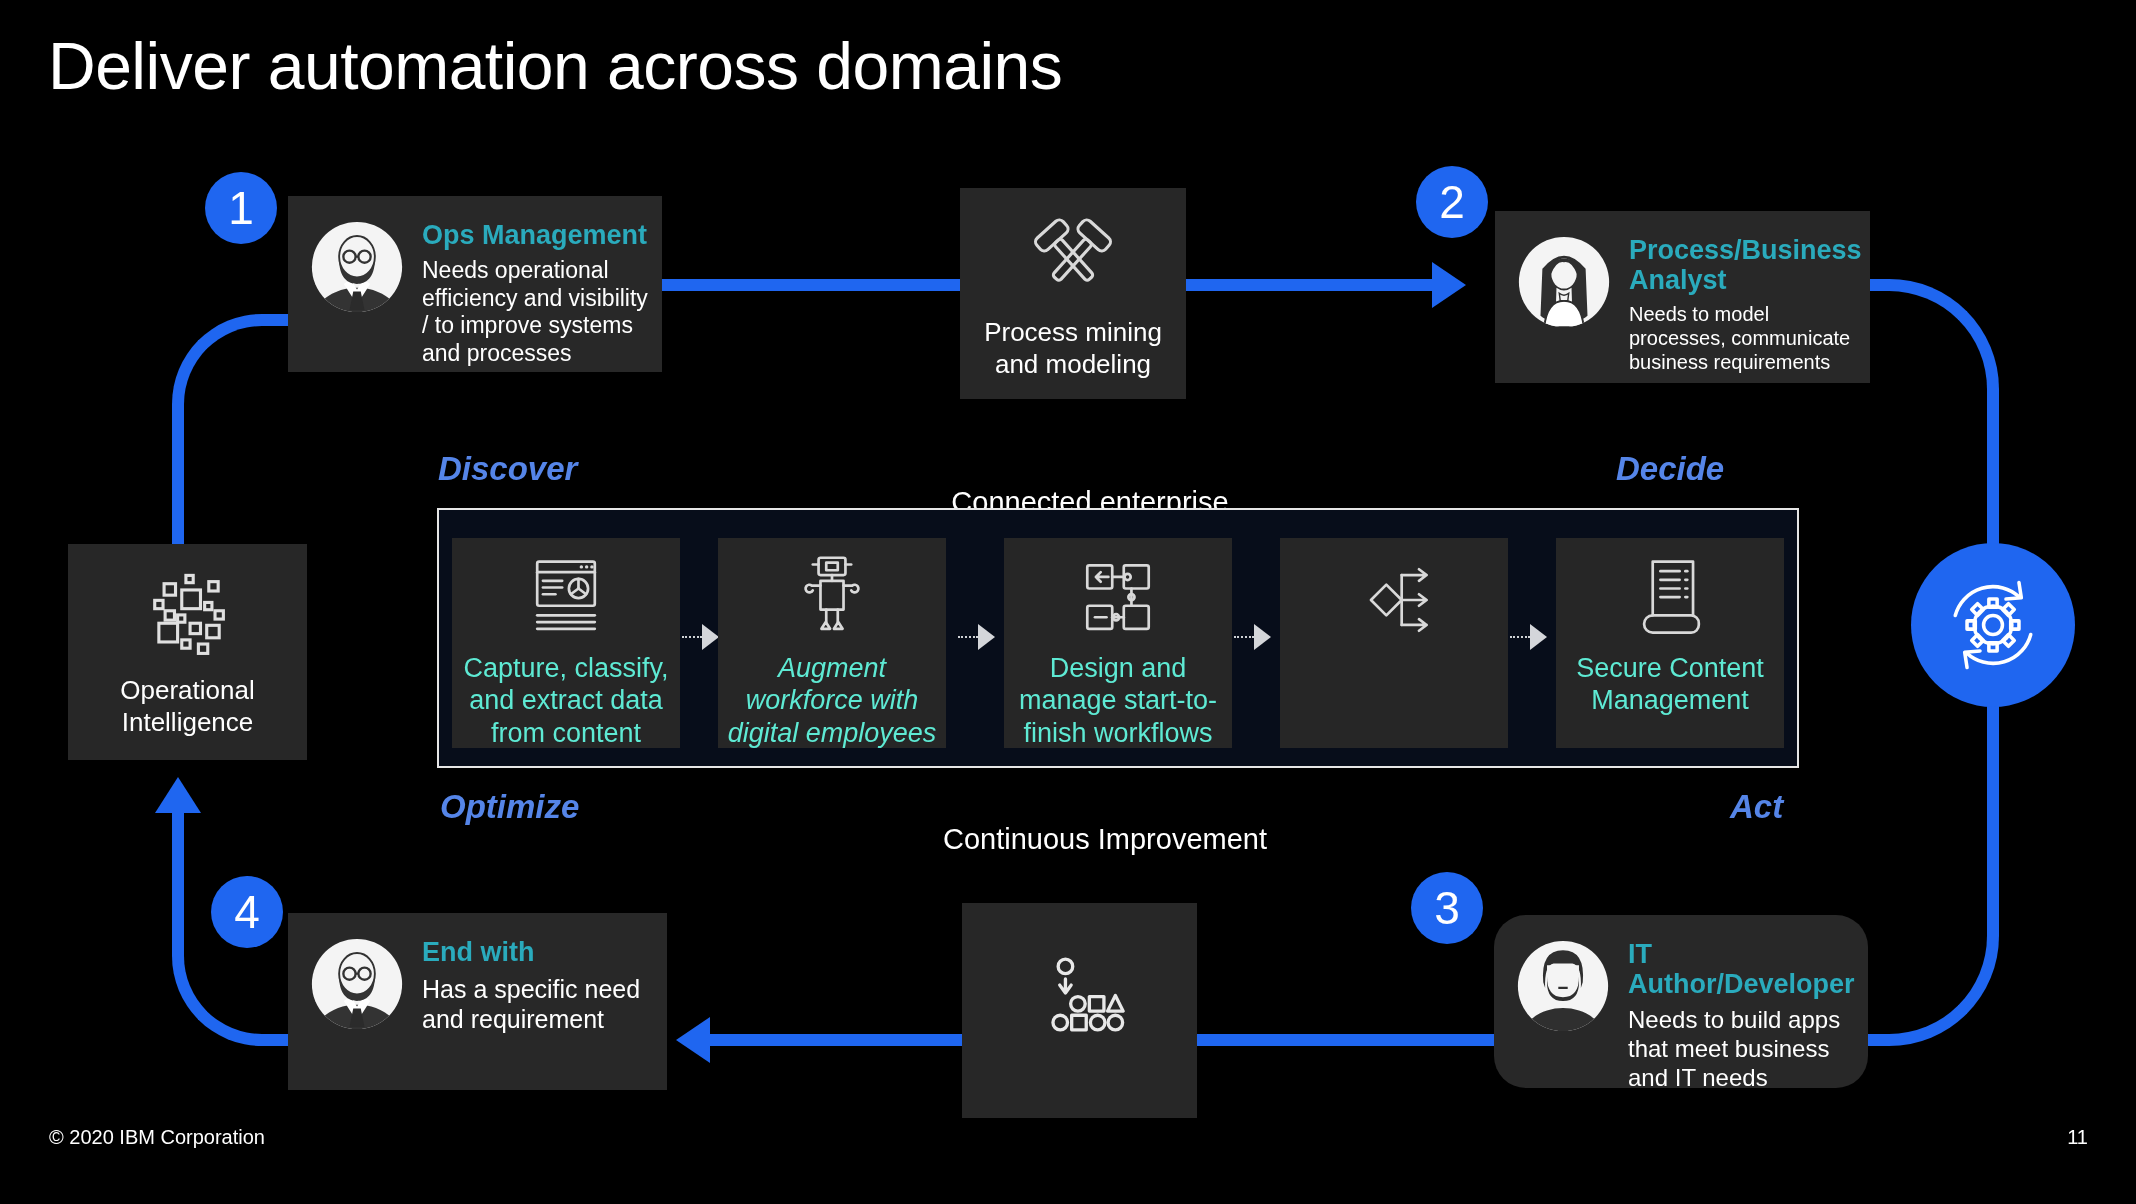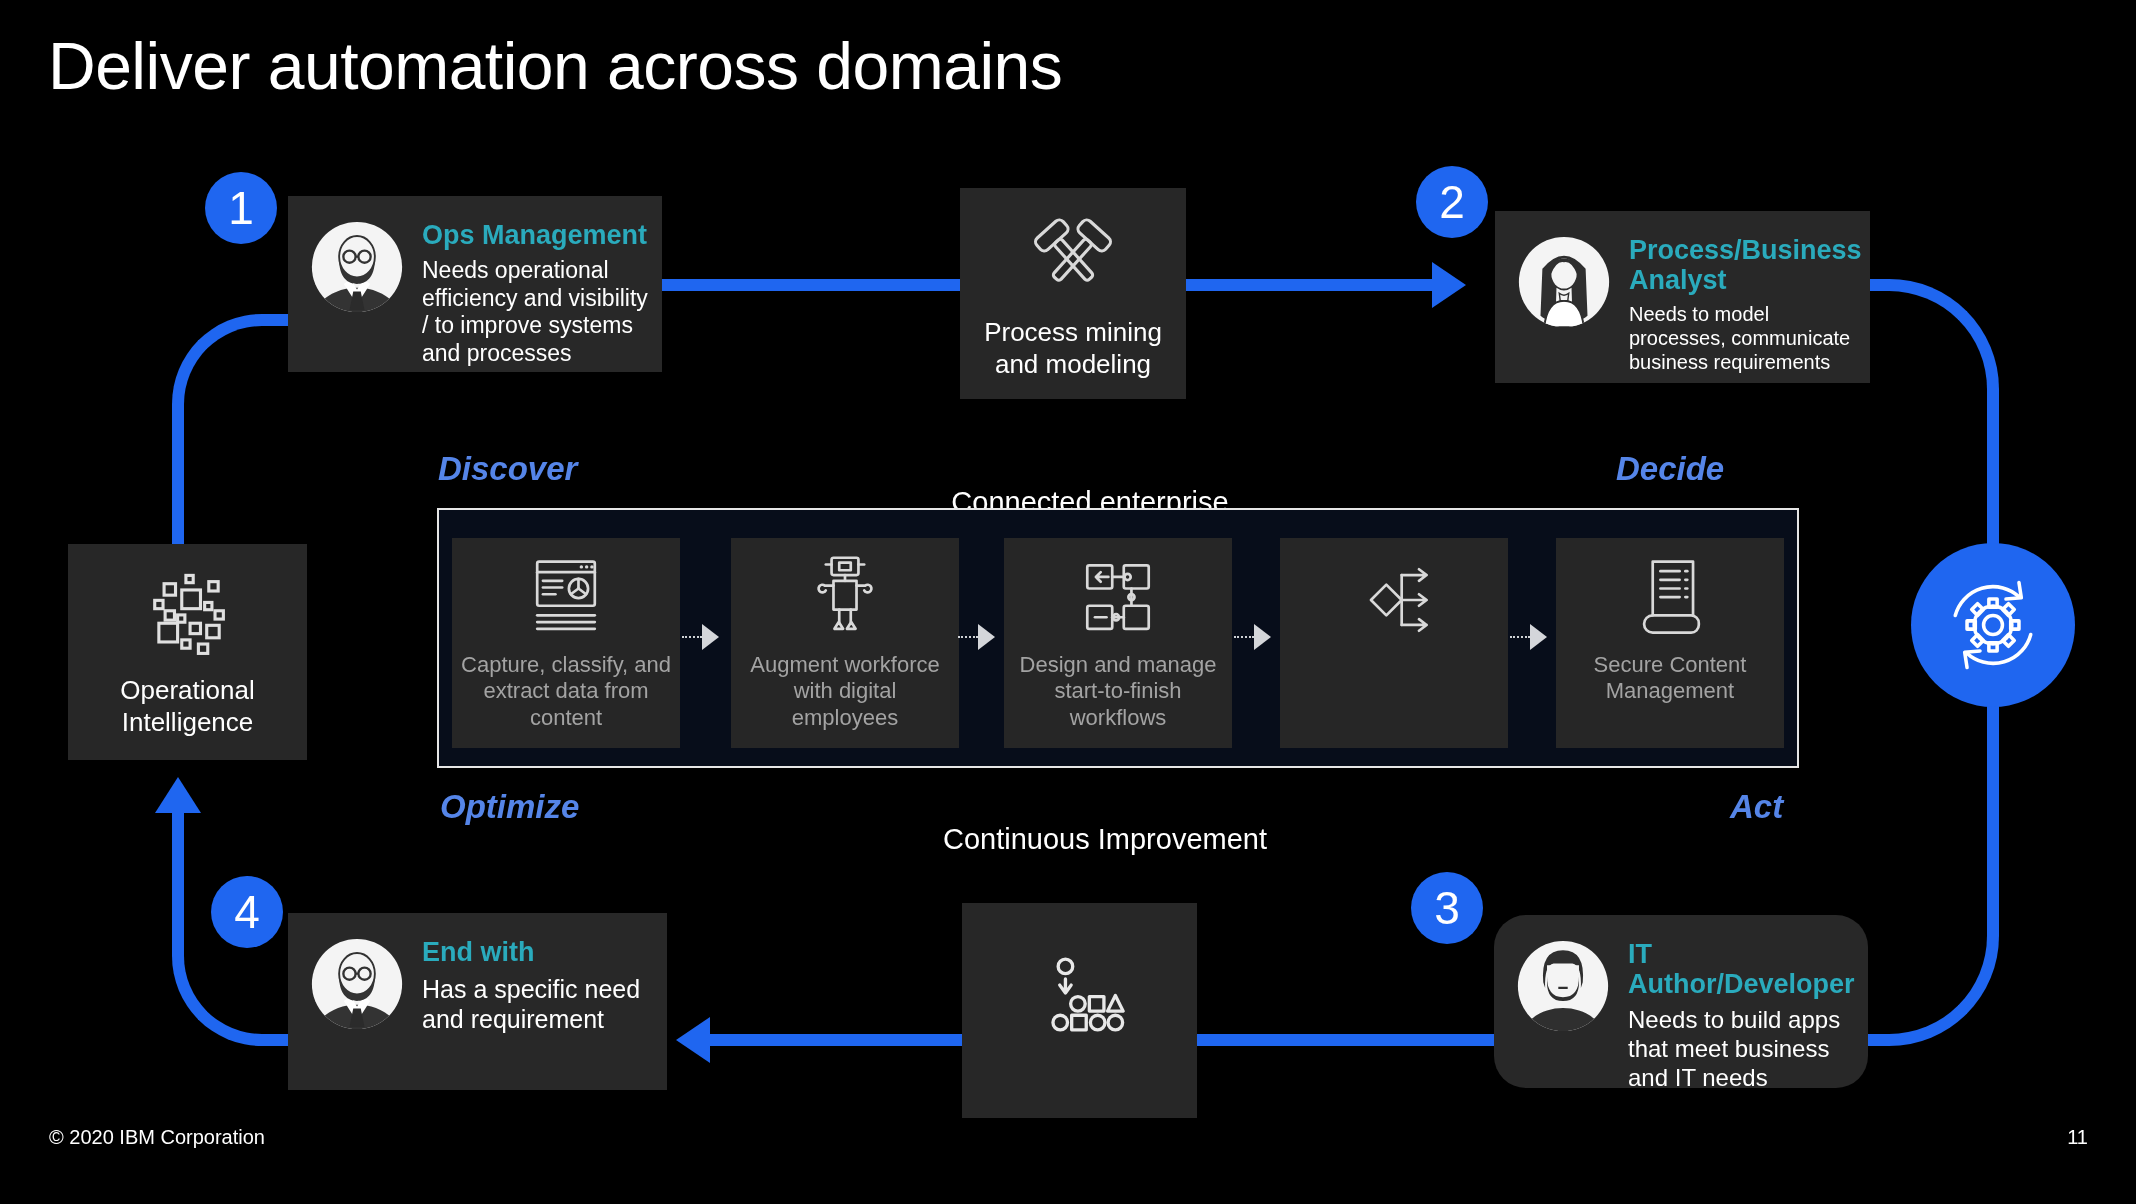--- a/index.html
+++ b/index.html
@@ -63,24 +63,24 @@
   #label-optimize{left:440px;top:788px;}
   #label-act{left:1730px;top:788px;}
   .phase-center{position:absolute;z-index:2;font-size:29px;font-weight:400;color:#fff;width:400px;text-align:center;margin-top:32px;}
   #label-top-center{left:890px;top:454px;}
   #label-bottom-center{left:905px;top:791px;}
 
   
   #band{position:absolute;z-index:2;left:437px;top:508px;width:1362px;height:260px;background:#070d1a;border:2px solid #e6e6e6;box-sizing:border-box;}
   .step{position:absolute;top:28px;width:228px;height:210px;background:#262626;box-sizing:border-box;
         display:flex;flex-direction:column;align-items:center;justify-content:flex-start;padding:14px 8px 10px;}
-  #step-0{left:13px;} #step-1{left:292px;} #step-2{left:565px;} #step-3{left:841px;} #step-4{left:1117px;}
+  #step-0{left:13px;} #step-1{left:279px;font-style:italic;} #step-2{left:565px;} #step-3{left:841px;} #step-4{left:1117px;}
   .step-icon{width:104px;height:96px;margin-bottom:4px;flex:none;}
   .step-icon svg{width:100%;height:100%;display:block;}
-  .step-label{font-size:22px;color:#a3a3a3;text-align:center;line-height:1.2;}
+  .step-label{font-size:27px;color:#5eead4;text-align:center;line-height:1.2;}
   .step-arrow{position:absolute;top:114px;display:flex;align-items:center;}
   #step-arrow-0{left:243px;} #step-arrow-1{left:519px;} #step-arrow-2{left:795px;} #step-arrow-3{left:1071px;}
   .step-arrow .dots{width:20px;height:0;border-top:2px dotted #cfd2d6;}
   .step-arrow .tri{width:0;height:0;border-top:13px solid transparent;border-bottom:13px solid transparent;border-left:17px solid #d4d6da;}
 
   
   #gear-circle{position:absolute;z-index:4;left:1911px;top:543px;width:164px;height:164px;border-radius:50%;background:var(--blue);
                display:flex;align-items:center;justify-content:center;}
   #gear-circle svg{width:118px;height:118px;}
 

